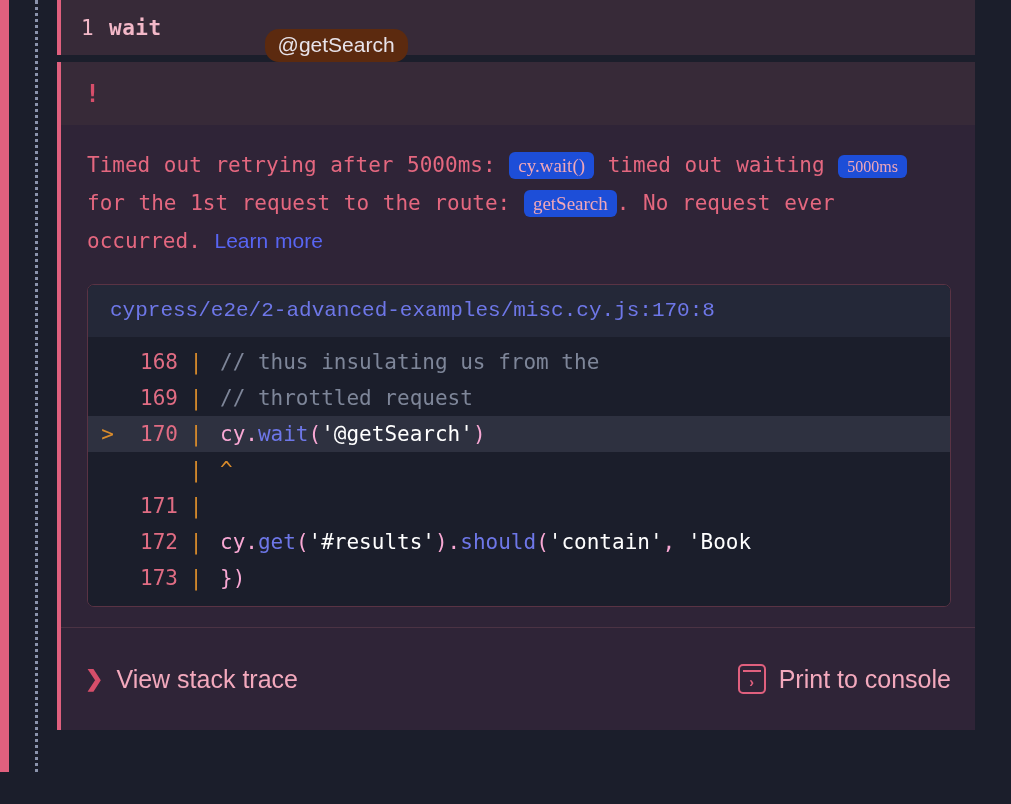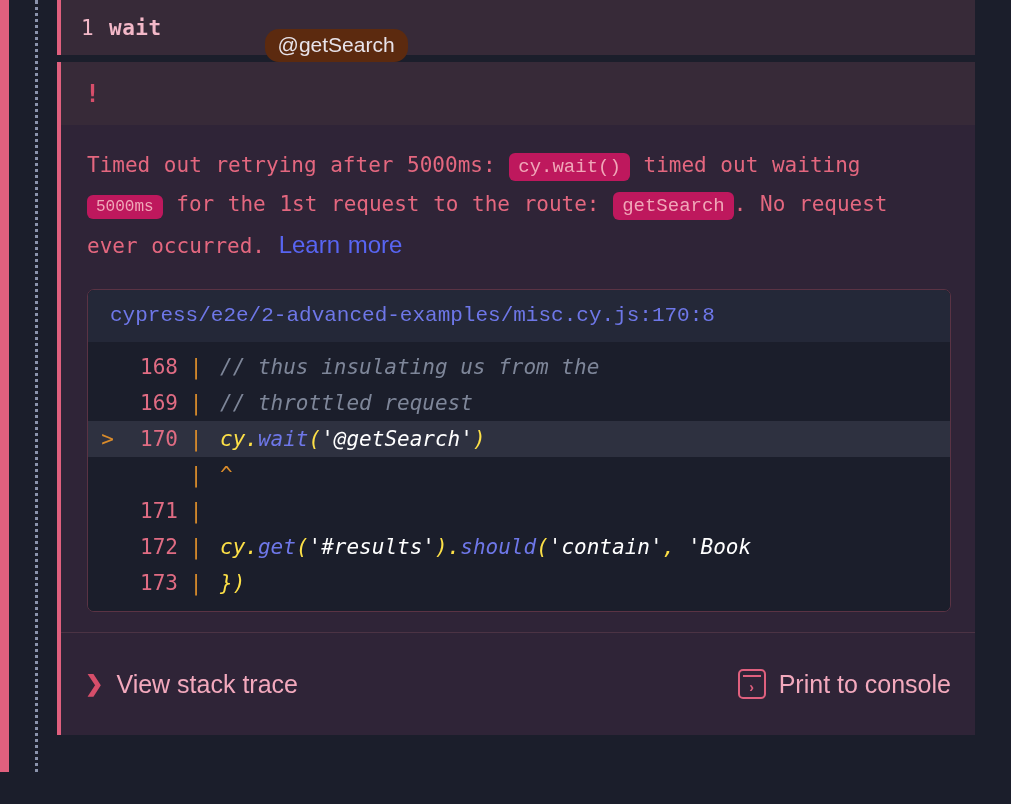--- a/index.html
+++ b/index.html
@@ -114,35 +114,35 @@
   .error-message {
     padding: 22px 30px 6px 26px;
     font-family: "DejaVu Sans Mono", monospace;
     font-size: 21px;
     line-height: 37px;
     color: #e4677f;
     word-spacing: 1px;
   }
 
   .chip {
-    background: #be185d;
+    background: #1d4ed8;
     color: #f0a7b8;
     border-radius: 6px;
     padding: 3px 9px;
-    font-family: Liberation Mono, monospace;
+    font-family: Liberation Serif, serif;
     font-size: 19px;
     white-space: nowrap;
   }
   .chip.sm { font-size: 16px; }
 
   .learn-more {
     color: #5865f2;
     text-decoration: none;
     font-family: "Liberation Sans", sans-serif;
-    font-size: 24px;
+    font-size: 21px;
     cursor: pointer;
   }
 
   
   .code-frame {
     margin: 18px 24px 0 26px;
     border: 1px solid #5a3344;
     border-radius: 7px;
     overflow: hidden;
     background: #1b1e2b;
@@ -183,26 +183,26 @@
   .lineno {
     width: 58px;
     text-align: right;
     color: #e06c83;
   }
   .pipe {
     width: 36px;
     text-align: center;
     color: #d98b2b;
   }
-  .code-text { color: #c9cedd; padding-left: 6px; font-style: italic; }
+  .code-text { color: #c9cedd; padding-left: 6px; }
 
   .tok-comment { color: #7e8699; }
   .tok-fn      { color: #6e77e8; }
   .tok-str     { color: #ffffff; }
-  .tok-plain   { color: #fde047; }
+  .tok-plain   { color: #f9a8d4; }
   .caret       { color: #d98b2b; }
 
   
   .error-footer {
     border-top: 1px solid #4b3344;
     margin-top: 20px;
     height: 103px;
     display: flex;
     align-items: center;
     justify-content: space-between;

